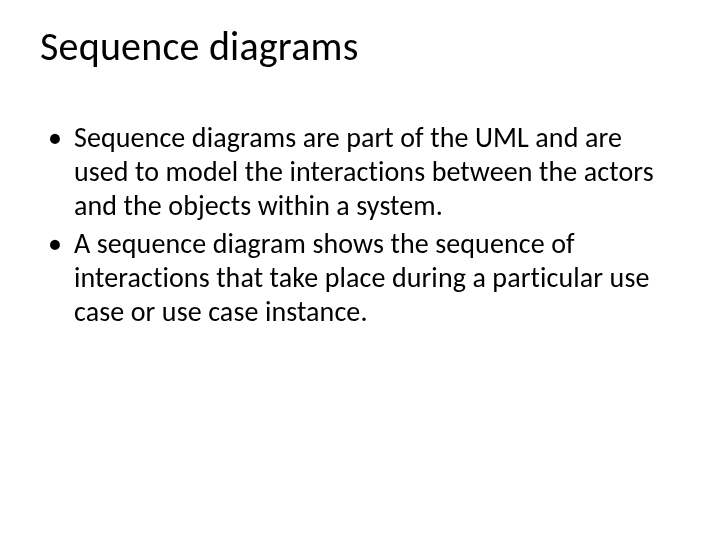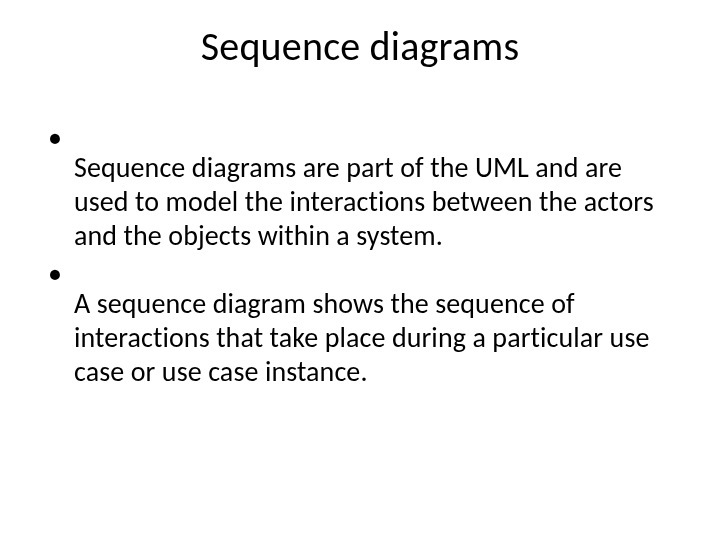--- a/index.html
+++ b/index.html
@@ -10,21 +10,20 @@
       font-family: Calibri, "Segoe UI", Arial, sans-serif;
       color: #000000;
       overflow: hidden;
     }
     .slide {
       width: 100%;
       height: 100%;
       padding: 22px 40px 40px 40px;
     }
     .title {
-      text-align: center;
       font-size: 40px;
       font-weight: 400;
       margin-bottom: 50px;
       letter-spacing: 0.2px;
     }
     .content {
       padding-left: 8px;
     }
     .bullet-item {
       display: flex;
@@ -34,21 +33,20 @@
     .bullet {
       font-size: 28px;
       line-height: 34px;
       margin-right: 12px;
       flex-shrink: 0;
     }
     .bullet-text {
       font-size: 28px;
       line-height: 34px;
       letter-spacing: 0.1px;
-      margin-top: 30px;
     }
   </style>
 </head>
 <body>
 
 <div class="slide">
   <h1 class="title">Sequence diagrams</h1>
   <div class="content">
     <div class="bullet-item">
       <span class="bullet">•</span>

